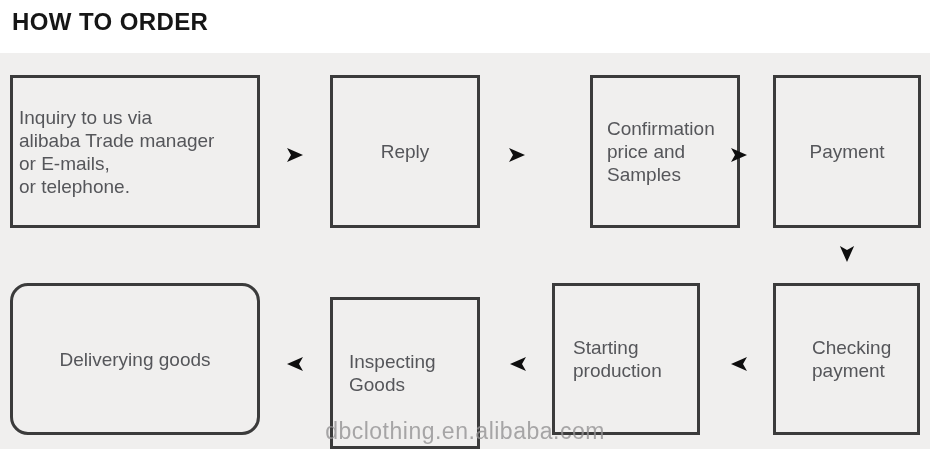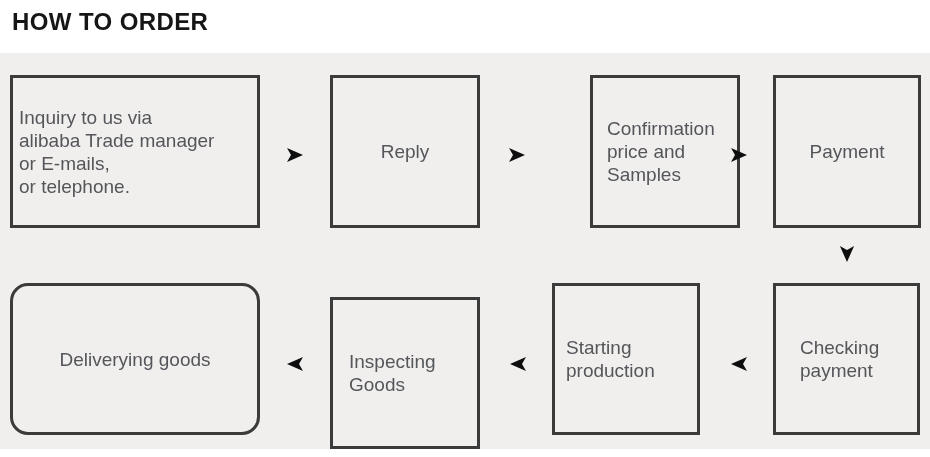--- a/index.html
+++ b/index.html
@@ -19,22 +19,22 @@
     display:flex;align-items:center;color:#55565a;font-size:19px;line-height:23px;
     white-space:pre-line;z-index:1;background:transparent;
   }
   .step.centered{justify-content:center;text-align:right;}
   .step-inquiry      {left:10px;  top:75px;  width:250px; height:153px; padding-left:6px;}
   .step-reply        {left:330px; top:75px;  width:150px; height:153px;}
   .step-confirmation {left:550px; top:75px;  width:150px; height:153px; padding-left:14px;margin-left:40px;}
   .step-payment      {left:773px; top:75px;  width:148px; height:153px;}
   .step-delivering   {left:10px;  top:283px; width:250px; height:152px;border-radius:18px;}
   .step-inspecting   {left:330px; top:269px; width:150px; height:152px; padding-left:16px;margin-top:28px;}
-  .step-starting     {left:552px; top:283px; width:148px; height:152px; padding-left:11px;}
-  .step-checking     {left:773px; top:283px; width:147px; height:152px; padding-left:24px;}
+  .step-starting     {left:552px; top:283px; width:148px; height:152px; padding-left:18px;}
+  .step-checking     {left:773px; top:283px; width:147px; height:152px; padding-left:36px;}
   .arrow{position:absolute;width:16px;height:16px;z-index:1;}
   .arrow svg{display:block;width:16px;height:16px;}
   .arrow polygon{fill:#0e0e0e;}
   .arrow-r1{left:287px;top:147px;}
   .arrow-r2{left:509px;top:147px;}
   .arrow-r3{left:731px;top:147px;}
   .arrow-d1{left:839px;top:246px;}
   .arrow-l1{left:731px;top:356px;}
   .arrow-l2{left:510px;top:356px;}
   .arrow-l3{left:287px;top:356px;}
@@ -126,13 +126,14 @@
   <div class="arrow arrow-l3">
     <svg viewBox="0 0 18 16" aria-hidden="true">
         <polygon points="18,0 0,8 18,16 13.5,8"></polygon>
       </svg>
   </div>
 
   <div class="step step-delivering centered">
     <span>Deliverying goods</span>
   </div>
 
+  <div class="watermark">dbclothing.en.alibaba.com</div>
 </div>
 
 </body></html>

